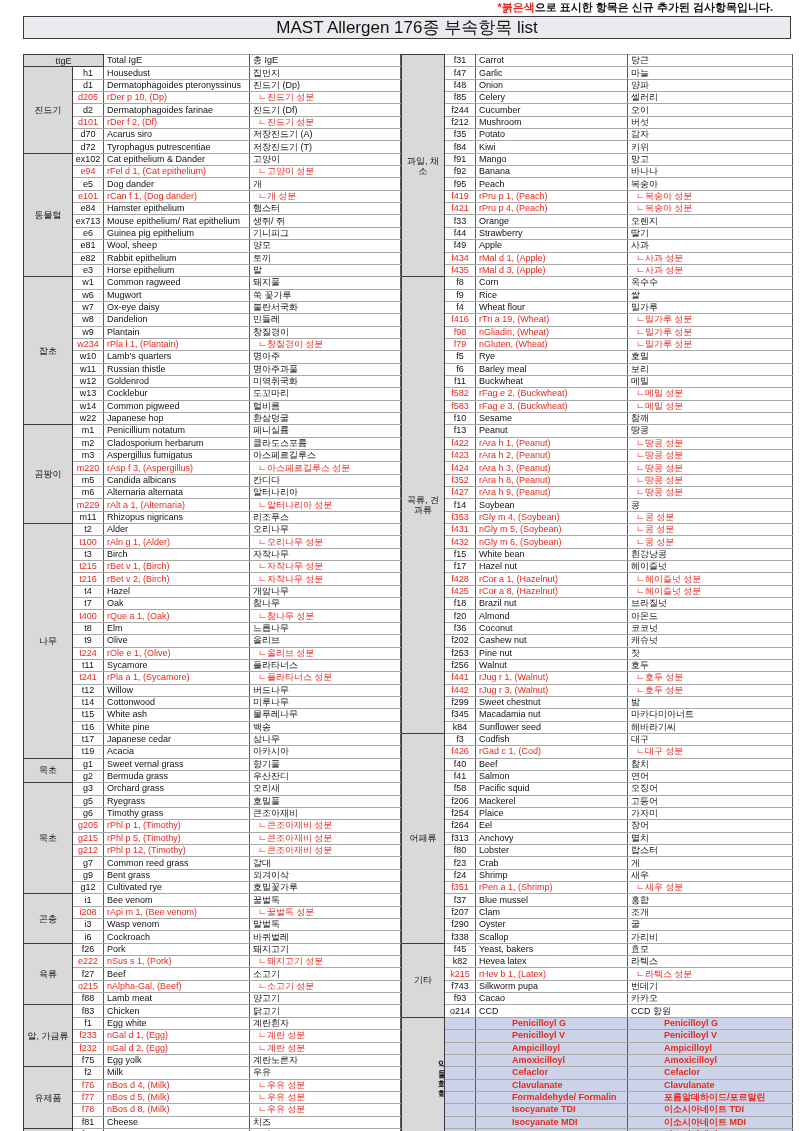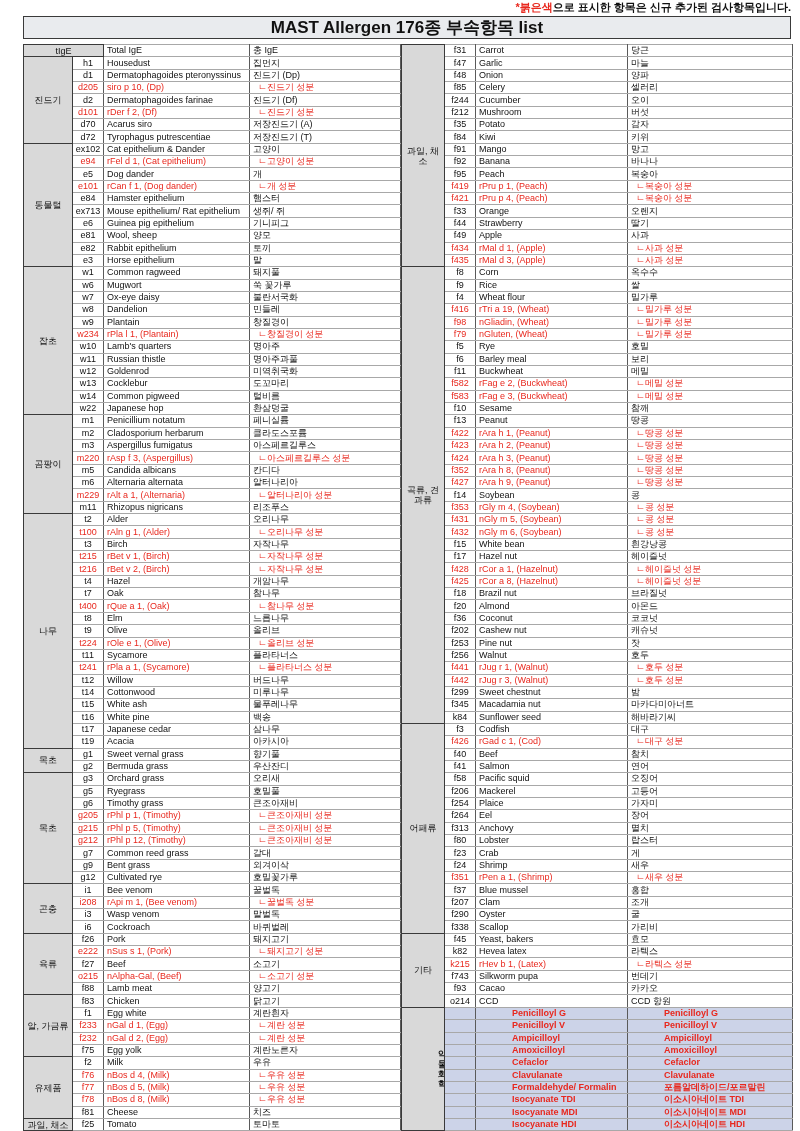--- a/index.html
+++ b/index.html
@@ -1,22 +1,22 @@
 <!DOCTYPE html>
 <html><head>
 <meta charset="utf-8">
 <style>
   html,body{margin:0;padding:0;background:#ffffff;}
   body{width:800px;height:1131px;overflow:hidden;font-family:"Liberation Sans","DejaVu Sans",sans-serif;}
   .page{width:768px;margin-left:23px;}
-  .note{width:800px;margin-left:-23px;text-align:right;padding-right:9px;box-sizing:border-box;
+  .note{width:800px;margin-left:-23px;text-align:right;padding-right:27px;box-sizing:border-box;
         font-size:11px;font-weight:bold;color:#111;line-height:15px;height:16px;}
   .note .red-part{color:#e8281e;}
   .title-bar{border:1.5px solid #3a3a3a;background:#e9ebee;height:21px;line-height:21px;
-             text-align:center;font-size:17px;font-weight:bold;color:#111;margin-bottom:5px;}
+             text-align:center;font-size:17px;font-weight:normal;color:#111;margin-bottom:15px;}
   .tables{display:flex;align-items:flex-end;border-radius:6px;}
   table{border-collapse:collapse;table-layout:fixed;border:1.5px solid #3a3a3a;}
   tbody{border:1.5px solid #3a3a3a;}
   tr{height:12.35px;}
   td{border-left:1px solid #5a5a5a;border-right:1px solid #5a5a5a;
      border-top:1px solid #a8a8a8;border-bottom:1px solid #a8a8a8;
      font-size:9px;line-height:11px;color:#111;padding:0 2px;
      overflow:hidden;white-space:nowrap;vertical-align:middle;}
   td.group{background:#d9d9d9;text-align:center;border:1.5px solid #3a3a3a;
            white-space:normal;line-height:10px;font-size:9px;padding:0 1px;}
@@ -59,21 +59,21 @@
             <td class="en">Housedust</td>
             <td class="ko">집먼지</td>
           </tr>
           <tr>
             <td class="code">d1</td>
             <td class="en">Dermatophagoides pteronyssinus</td>
             <td class="ko">진드기 (Dp)</td>
           </tr>
           <tr class="red">
             <td class="code">d205</td>
-            <td class="en">siro p 10, (Dp)</td>
+            <td class="en">rDer p 10, (Dp)</td>
             <td class="ko">ㄴ진드기 성분</td>
           </tr>
           <tr>
             <td class="code">d2</td>
             <td class="en">Dermatophagoides farinae</td>
             <td class="ko">진드기 (Df)</td>
           </tr>
           <tr class="red">
             <td class="code">d101</td>
             <td class="en">rDer f 2, (Df)</td>

